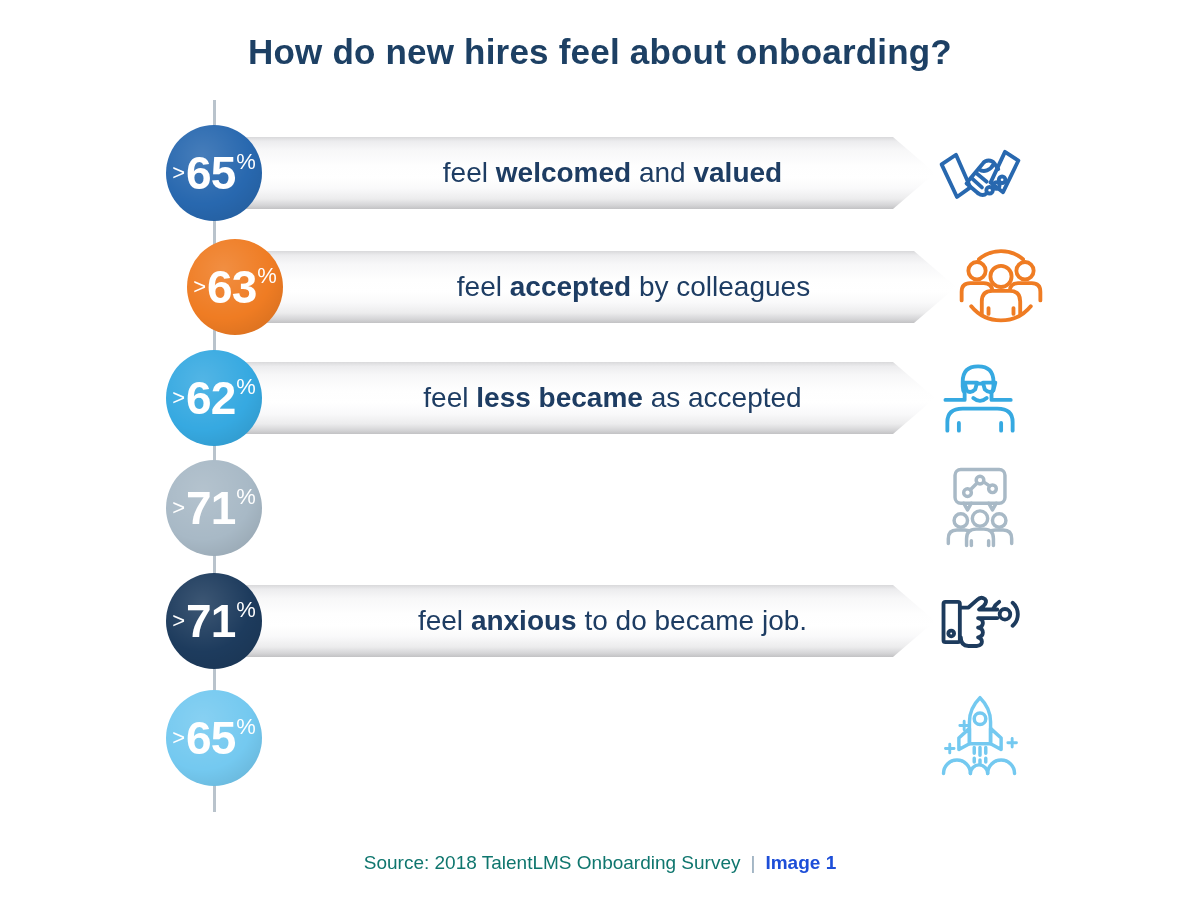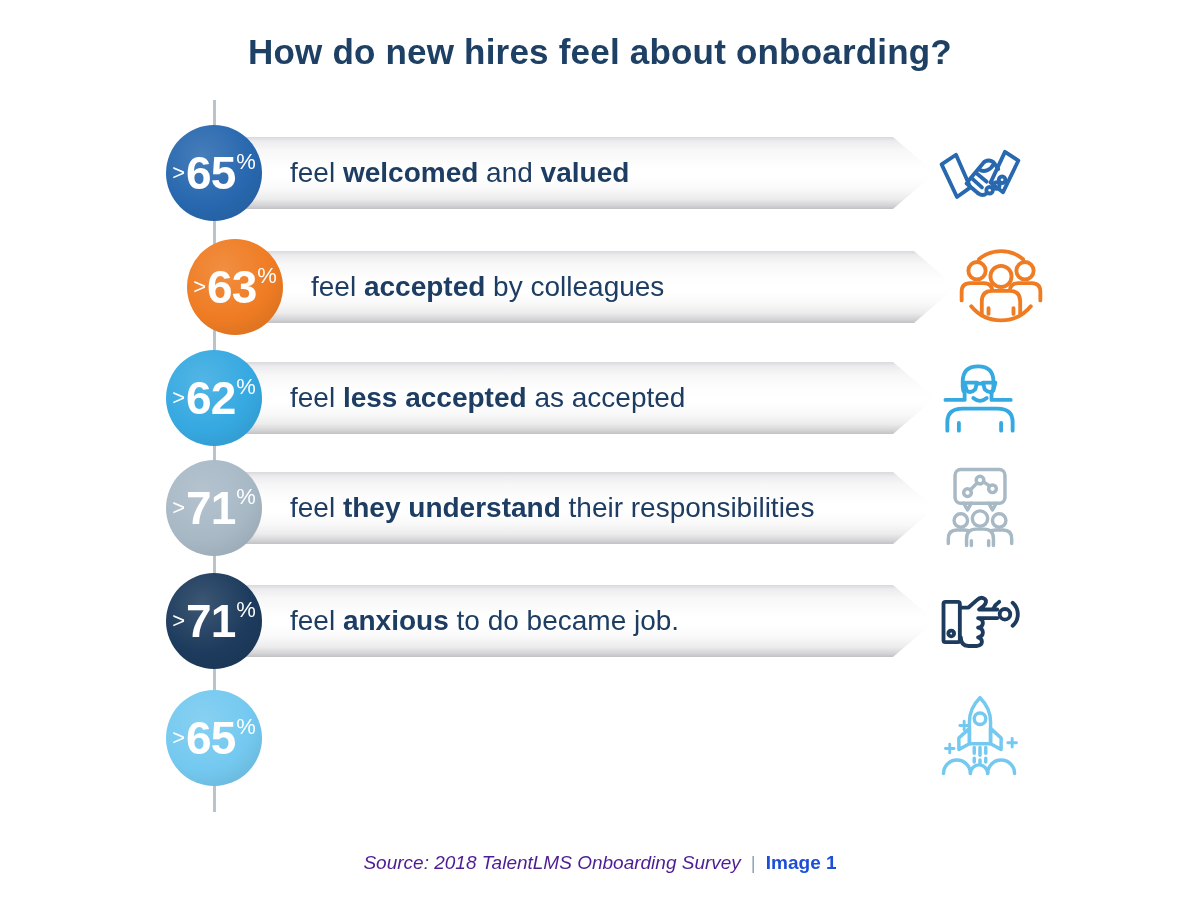--- a/index.html
+++ b/index.html
@@ -14,20 +14,21 @@
   }
   .timeline{
     position:absolute; left:213px; top:100px; width:3px; height:712px;
     background:#b9c3cc; z-index:0;
   }
   .row{ position:absolute; left:0; width:100%; height:112px; }
   .banner{
     position:absolute; left:212px; top:20px; width:723px; height:72px; z-index:1;
     background:linear-gradient(180deg,#d9d9db 0%,#ececee 6%,#f7f7f8 18%,#fefefe 40%,#ffffff 56%,#f9f9fa 72%,#ececed 86%,#d4d4d6 95%,#c2c2c4 100%);
     clip-path:polygon(0 0, calc(100% - 42px) 0, 100% 50%, calc(100% - 42px) 100%, 0 100%);
+    text-align:center;
   }
   .stat-text{
     line-height:72px; padding-left:78px; font-size:28px; color:#1e3d63; white-space:nowrap;
   }
   .stat-text .b{ font-weight:700; }
   .circle{
     position:absolute; left:166px; top:8px; width:96px; height:96px; border-radius:50%;
     z-index:2; display:flex; align-items:center; justify-content:center; color:#ffffff;
   }
   .circle::after{
@@ -39,21 +40,21 @@
   .val{ font-size:46px; font-weight:700; letter-spacing:-1px; }
   .pct{ font-size:22px; position:relative; top:-11px; margin-left:1px; }
   .icon{
     position:absolute; left:930px; top:4px; width:100px; height:104px; z-index:1;
     display:flex; align-items:center; justify-content:center;
   }
   .icon svg{ width:96px; height:96px; }
   .footer{
     position:absolute; top:852px; left:0; width:100%; text-align:center; font-size:19px;
   }
-  .footer .src{ color:#4c1d95;font-style:italic; }
+  .footer .src{ color:#0f766e; }
   .footer .sep{ color:#8fa6b8; margin:0 10px; }
   .footer .img-label{ color:#1d4ed8; font-weight:700;text-align:center; }
   
   .r1{ top:117px; } .r2{ top:231px;margin-left:21px; } .r3{ top:342px; }
   .r4{ top:452px; } .r5{ top:565px; } .r6{ top:682px; }
 </style>
 </head>
 <body>
 
 <div class="canvas">
@@ -105,44 +106,41 @@
         <path d="M59 64 v-9 q0-9 9-9 h14 q9 0 9 9 v9"></path>
         <circle cx="50" cy="39" r="11" fill="#ffffff"></circle>
         <path d="M30 78 v-13 q0-11 11-11 h18 q11 0 11 11 v13" fill="#ffffff"></path>
         <path d="M37 78 v-6 M63 78 v-6"></path>
       </svg>
     </div>
   </div>
 
   <div class="row r3">
     <div class="banner">
-      <p class="stat-text"><span>feel </span><span class="b">less accepted</span><span> as accepted</span></p>
+      <p class="stat-text"><span>feel </span><span class="b">less became</span><span> as accepted</span></p>
     </div>
     <div class="circle" style="background-color: rgb(54, 169, 225);">
       <span class="gt">&gt;</span>
         <span class="val">62</span>
         <span class="pct">%</span>
     </div>
     <div class="icon" style="color: rgb(54, 169, 225);">
       <svg viewBox="0 0 100 100" fill="none" stroke="currentColor" stroke-width="4" stroke-linejoin="round" stroke-linecap="round">
         <path d="M14 52 h20 v-7 q-2-3-2-7 v-5 q0-16 16-16 q16 0 16 16 v5 q0 4-2 7 v7 h20"></path>
         <path d="M34 34 h13 l-2 7 q-5 5-9 1 z"></path>
         <path d="M66 34 h-13 l2 7 q5 5 9 1 z"></path>
         <path d="M47 35 h6"></path>
         <path d="M43 50 q7 6 14 0"></path>
         <path d="M16 84 v-9 q0-14 16-14 h36 q16 0 16 14 v9"></path>
         <path d="M28 84 v-8 M72 84 v-8"></path>
       </svg>
     </div>
   </div>
 
   <div class="row r4">
-    <div class="banner">
-      <p class="stat-text"><span>feel </span><span class="b">they understand</span><span> their responsibilities</span></p>
-    </div>
     <div class="circle" style="background-color: rgb(168, 185, 198);">
       <span class="gt">&gt;</span>
         <span class="val">71</span>
         <span class="pct">%</span>
     </div>
     <div class="icon" style="color: rgb(168, 185, 198);">
       <svg viewBox="0 0 100 100" fill="none" stroke="currentColor" stroke-width="3.6" stroke-linejoin="round" stroke-linecap="round">
         <rect x="24" y="10" width="52" height="35" rx="6"></rect>
         <path d="M33 45 l4 7 4-7 M59 45 l4 7 4-7"></path>
         <circle cx="37" cy="34" r="4"></circle>

